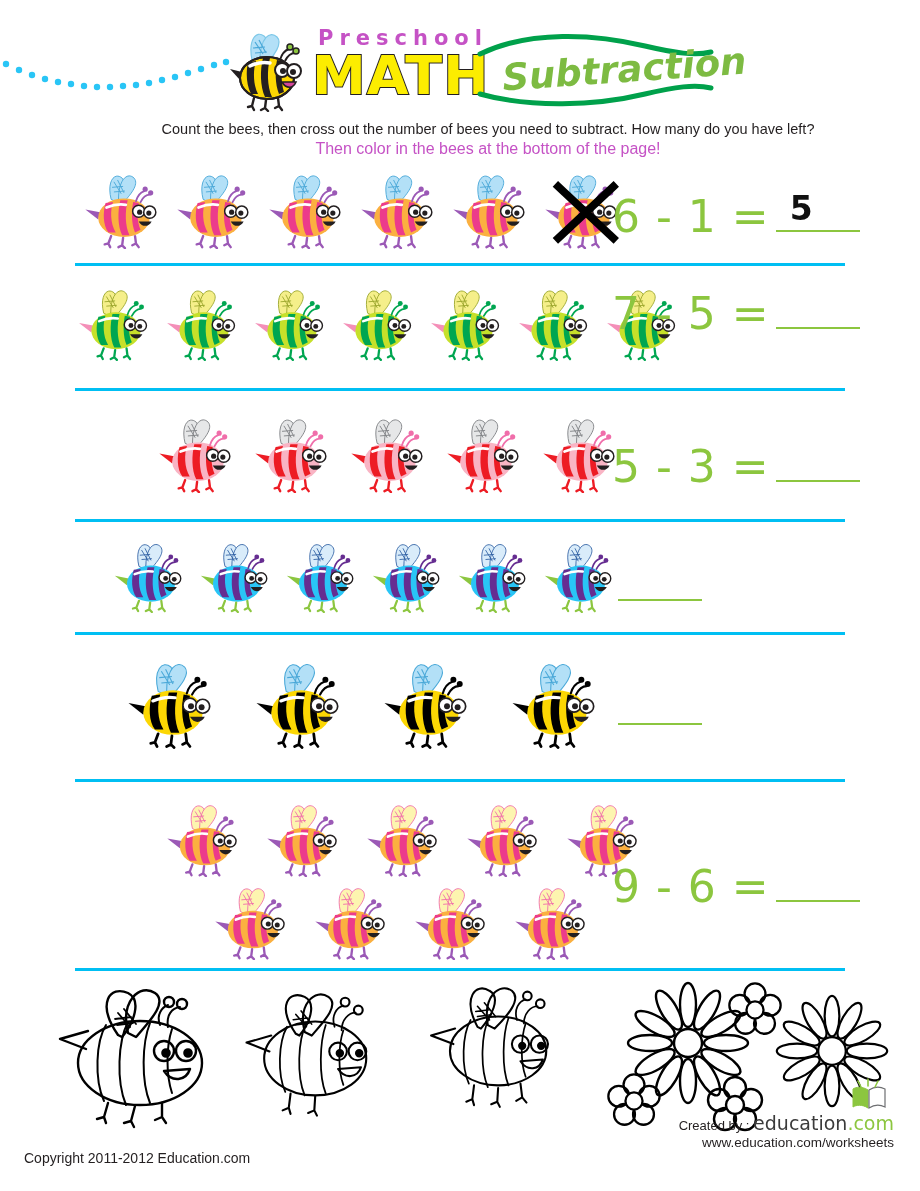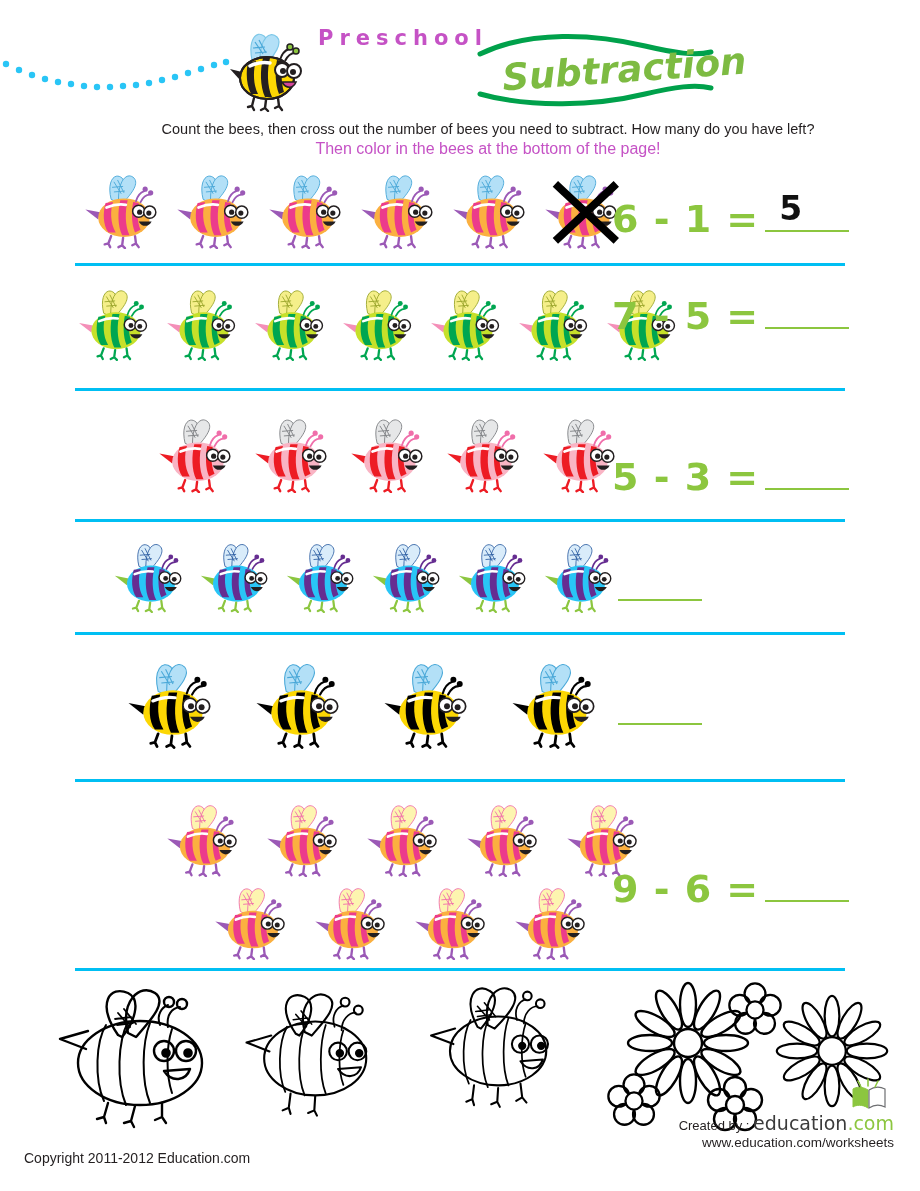--- a/index.html
+++ b/index.html
@@ -110,22 +110,22 @@
   .equation {
     position: absolute;
     top: 0;
     left: 612px;
     width: 300px;
     display: flex;
     align-items: baseline;
     font-family: "DejaVu Sans", sans-serif;
   }
   .eq-text {
-    font-size: 38px;
-    font-weight: bold;
+    font-size: 44px;
+    font-weight: normal;
     color: #8cc63f;
     letter-spacing: 1px;
     white-space: pre;
   }
   .eq-blank {
     display: inline-block;
     width: 84px;
     margin-left: 6px;
     border-bottom: 2.5px solid #8cc63f;
     height: 40px;
@@ -266,20 +266,21 @@
       <g stroke="#231f20" stroke-width="2.4" fill="none" stroke-linecap="round">
         <path d="M32 76 L30 84 M30 84 L26 85 M30 84 L32 88"></path>
         <path d="M44 78 L43 86 M43 86 L39 88 M43 86 L46 89"></path>
         <path d="M56 76 L57 84 M57 84 L53 86 M57 84 L60 88"></path>
       </g>
     </g>
   </svg>
 
   <div id="title-block">
     <div id="title-preschool">Preschool</div>
+    <div id="title-math">MATH</div>
     <svg id="subtraction-swoosh" viewBox="0 0 240 80">
       <path d="M5 22 C55 -2 120 2 170 14 C200 21 220 24 236 20" stroke="#00a14b" stroke-width="5" fill="none" stroke-linecap="round"></path>
       <path d="M5 62 C55 76 120 74 170 62 C200 55 220 52 236 56" stroke="#00a14b" stroke-width="5" fill="none" stroke-linecap="round"></path>
     </svg>
     <div id="title-subtraction">Subtraction</div>
   </div>
 </div>
 
 <div id="instructions">
   <div id="instr-line1">Count the bees, then cross out the number of bees you need to subtract. How many do you have left?</div>
@@ -874,21 +875,21 @@
       <path d="M66 58 C70 65 77 64 80 58 Z" fill="#231f20"></path>
       <g stroke="#ed1c24" stroke-width="2.6" fill="none" stroke-linecap="round">
         <path d="M36 74 L33 82 M33 82 L29 83 M33 82 L35 86"></path>
         <path d="M49 76 L48 84 M48 84 L44 86 M48 84 L51 87"></path>
         <path d="M62 74 L63 82 M63 82 L59 84 M63 82 L66 86"></path>
       </g>
     </g>
   </svg></span>
         </div>
       </div>
-      <div class="equation" style="top: 28px; margin-top: 8px;">
+      <div class="equation" style="top: 28px;">
         <span class="eq-text">5 - 3 =</span>
         <span class="eq-blank">
           <span class="eq-answer"></span>
         </span>
       </div>
     </div>
     <div class="divider" style="top: 519px; background: rgb(0, 191, 243);"></div>
     <div class="problem-row" style="top: 537px;">
       <div class="bee-field" style="left: 108px;">
         <div class="bee-line" style="gap: 0px;">

